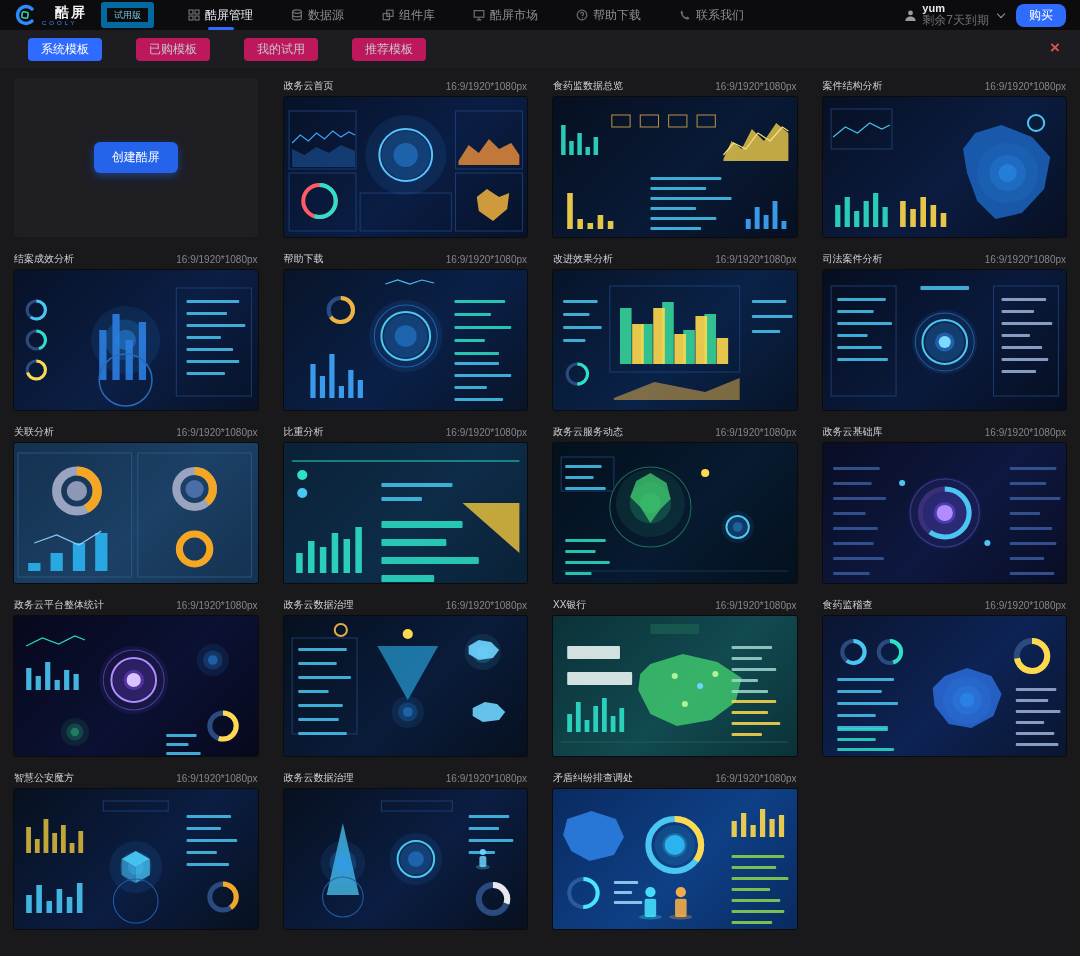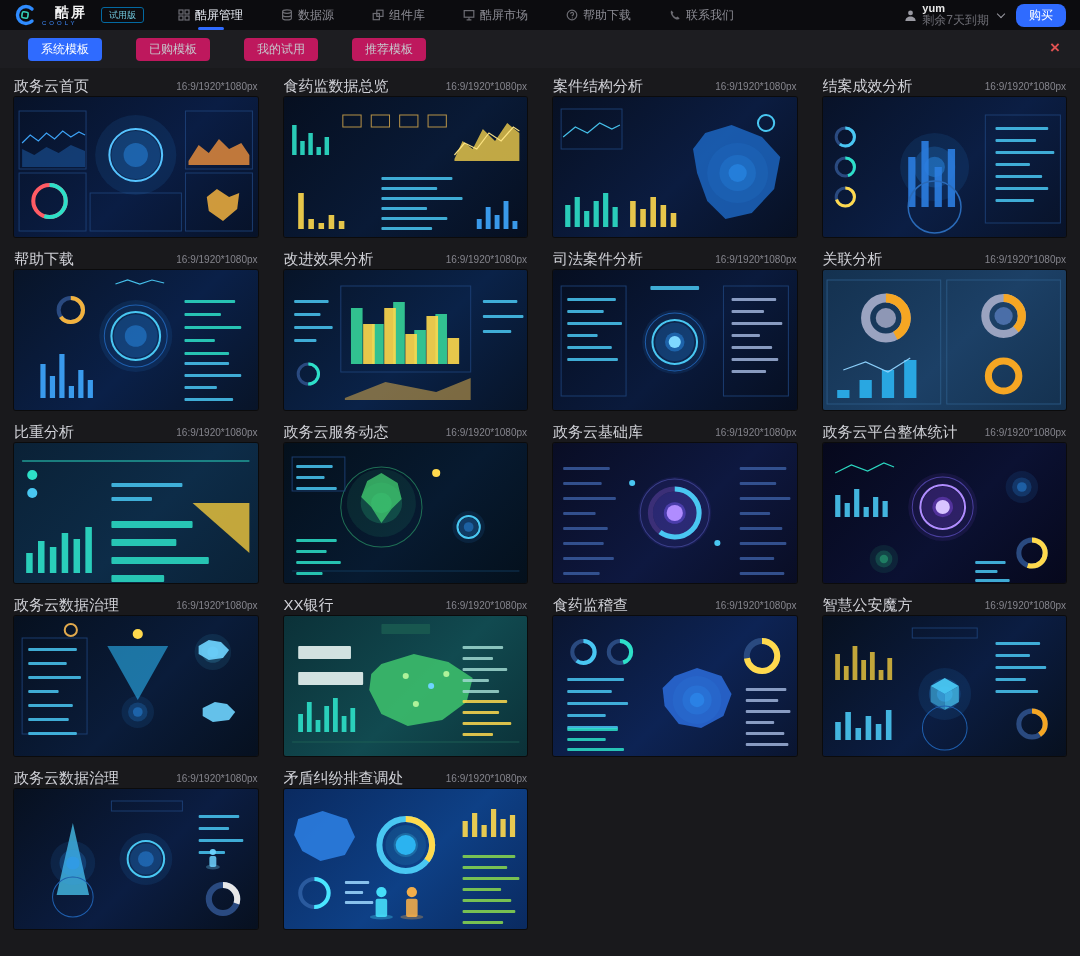--- a/index.html
+++ b/index.html
@@ -15,21 +15,21 @@
     height: 30px; background: #0c0c0f;
     display: flex; align-items: center;
     padding: 0 14px;
   }
   .logo-wrap { display: flex; align-items: center; gap: 6px; cursor: pointer; }
   .brand-col { display: flex; flex-direction: column; line-height: 1; }
   .brand-name { font-size: 14px; font-weight: bold; color: #f2f2f2; letter-spacing: 2px; padding-left: 13px; }
   .brand-sub { font-size: 6px; color: #3f8cff; letter-spacing: 3px; margin-top: 1px; }
   .trial-badge {
     margin-left: 8px; font-size: 9px; color: #6fc4d8;
-    border: 1px solid #0369a1; border-radius: 3px;
+    border: 6px solid #0369a1; border-radius: 3px;
     padding: 1px 7px; line-height: 12px;
   }
   .nav-menu { display: flex; align-items: center; gap: 38px; margin-left: 34px; }
   .nav-item {
     display: flex; align-items: center; gap: 5px;
     font-size: 12px; color: #8c8c94; cursor: pointer;
     position: relative; height: 30px;
   }
   .nav-item svg { opacity: .75; }
   .nav-item.active { color: #e9edf5; }
@@ -74,21 +74,21 @@
     padding: 10px 14px 14px 14px;
     display: grid;
     grid-template-columns: repeat(4, 1fr);
     column-gap: 26px; row-gap: 14px;
   }
   .card { display: flex; flex-direction: column; cursor: pointer; }
   .card-head {
     display: flex; justify-content: space-between; align-items: center;
     height: 16px; margin-bottom: 3px;
   }
-  .card-title { font-size: 15px; color: #d0d1d7; white-space: nowrap; overflow: hidden; }
+  .card-title { font-size: 10px; color: #d0d1d7; white-space: nowrap; overflow: hidden; }
   .card-size { font-size: 10px; color: #85858d; white-space: nowrap; }
   .thumb {
     height: 140px; border-radius: 2px; position: relative; overflow: hidden;
     box-shadow: 0 0 0 1px rgba(0,0,0,.55);
   }
   .thumb svg { position: absolute; inset: 0; width: 100%; height: 100%; display: block; }
   .create-card {
     height: 159px; background: #1e1e23; border-radius: 3px;
     display: flex; align-items: center; justify-content: center;
   }
@@ -186,20 +186,23 @@
 
 <div class="filterbar" id="filterbar">
   <div class="tab active">系统模板</div>
     <div class="tab">已购模板</div>
     <div class="tab">我的试用</div>
     <div class="tab">推荐模板</div>
     <span class="close-btn">×</span>
 </div>
 
 <div class="grid" id="grid">
+  <div class="create-card">
+    <button class="create-btn">创建酷屏</button>
+  </div>
 <div class="card">
     <div class="card-head">
       <span class="card-title">政务云首页</span>
       <span class="card-size">16:9/1920*1080px</span>
     </div>
     <div class="thumb" style="background: linear-gradient(135deg, rgb(7, 18, 40) 0%, rgb(10, 29, 68) 55%, rgb(7, 18, 40) 100%);">
         <svg viewBox="0 0 240 140" preserveAspectRatio="none">
           <rect x="5" y="14" width="66" height="58" fill="none" stroke="#1d4077" stroke-width="1" opacity="0.9"></rect>
           <rect x="5" y="76" width="66" height="58" fill="none" stroke="#1d4077" stroke-width="1" opacity="0.9"></rect>
           <rect x="169" y="14" width="66" height="58" fill="none" stroke="#1d4077" stroke-width="1" opacity="0.9"></rect>

